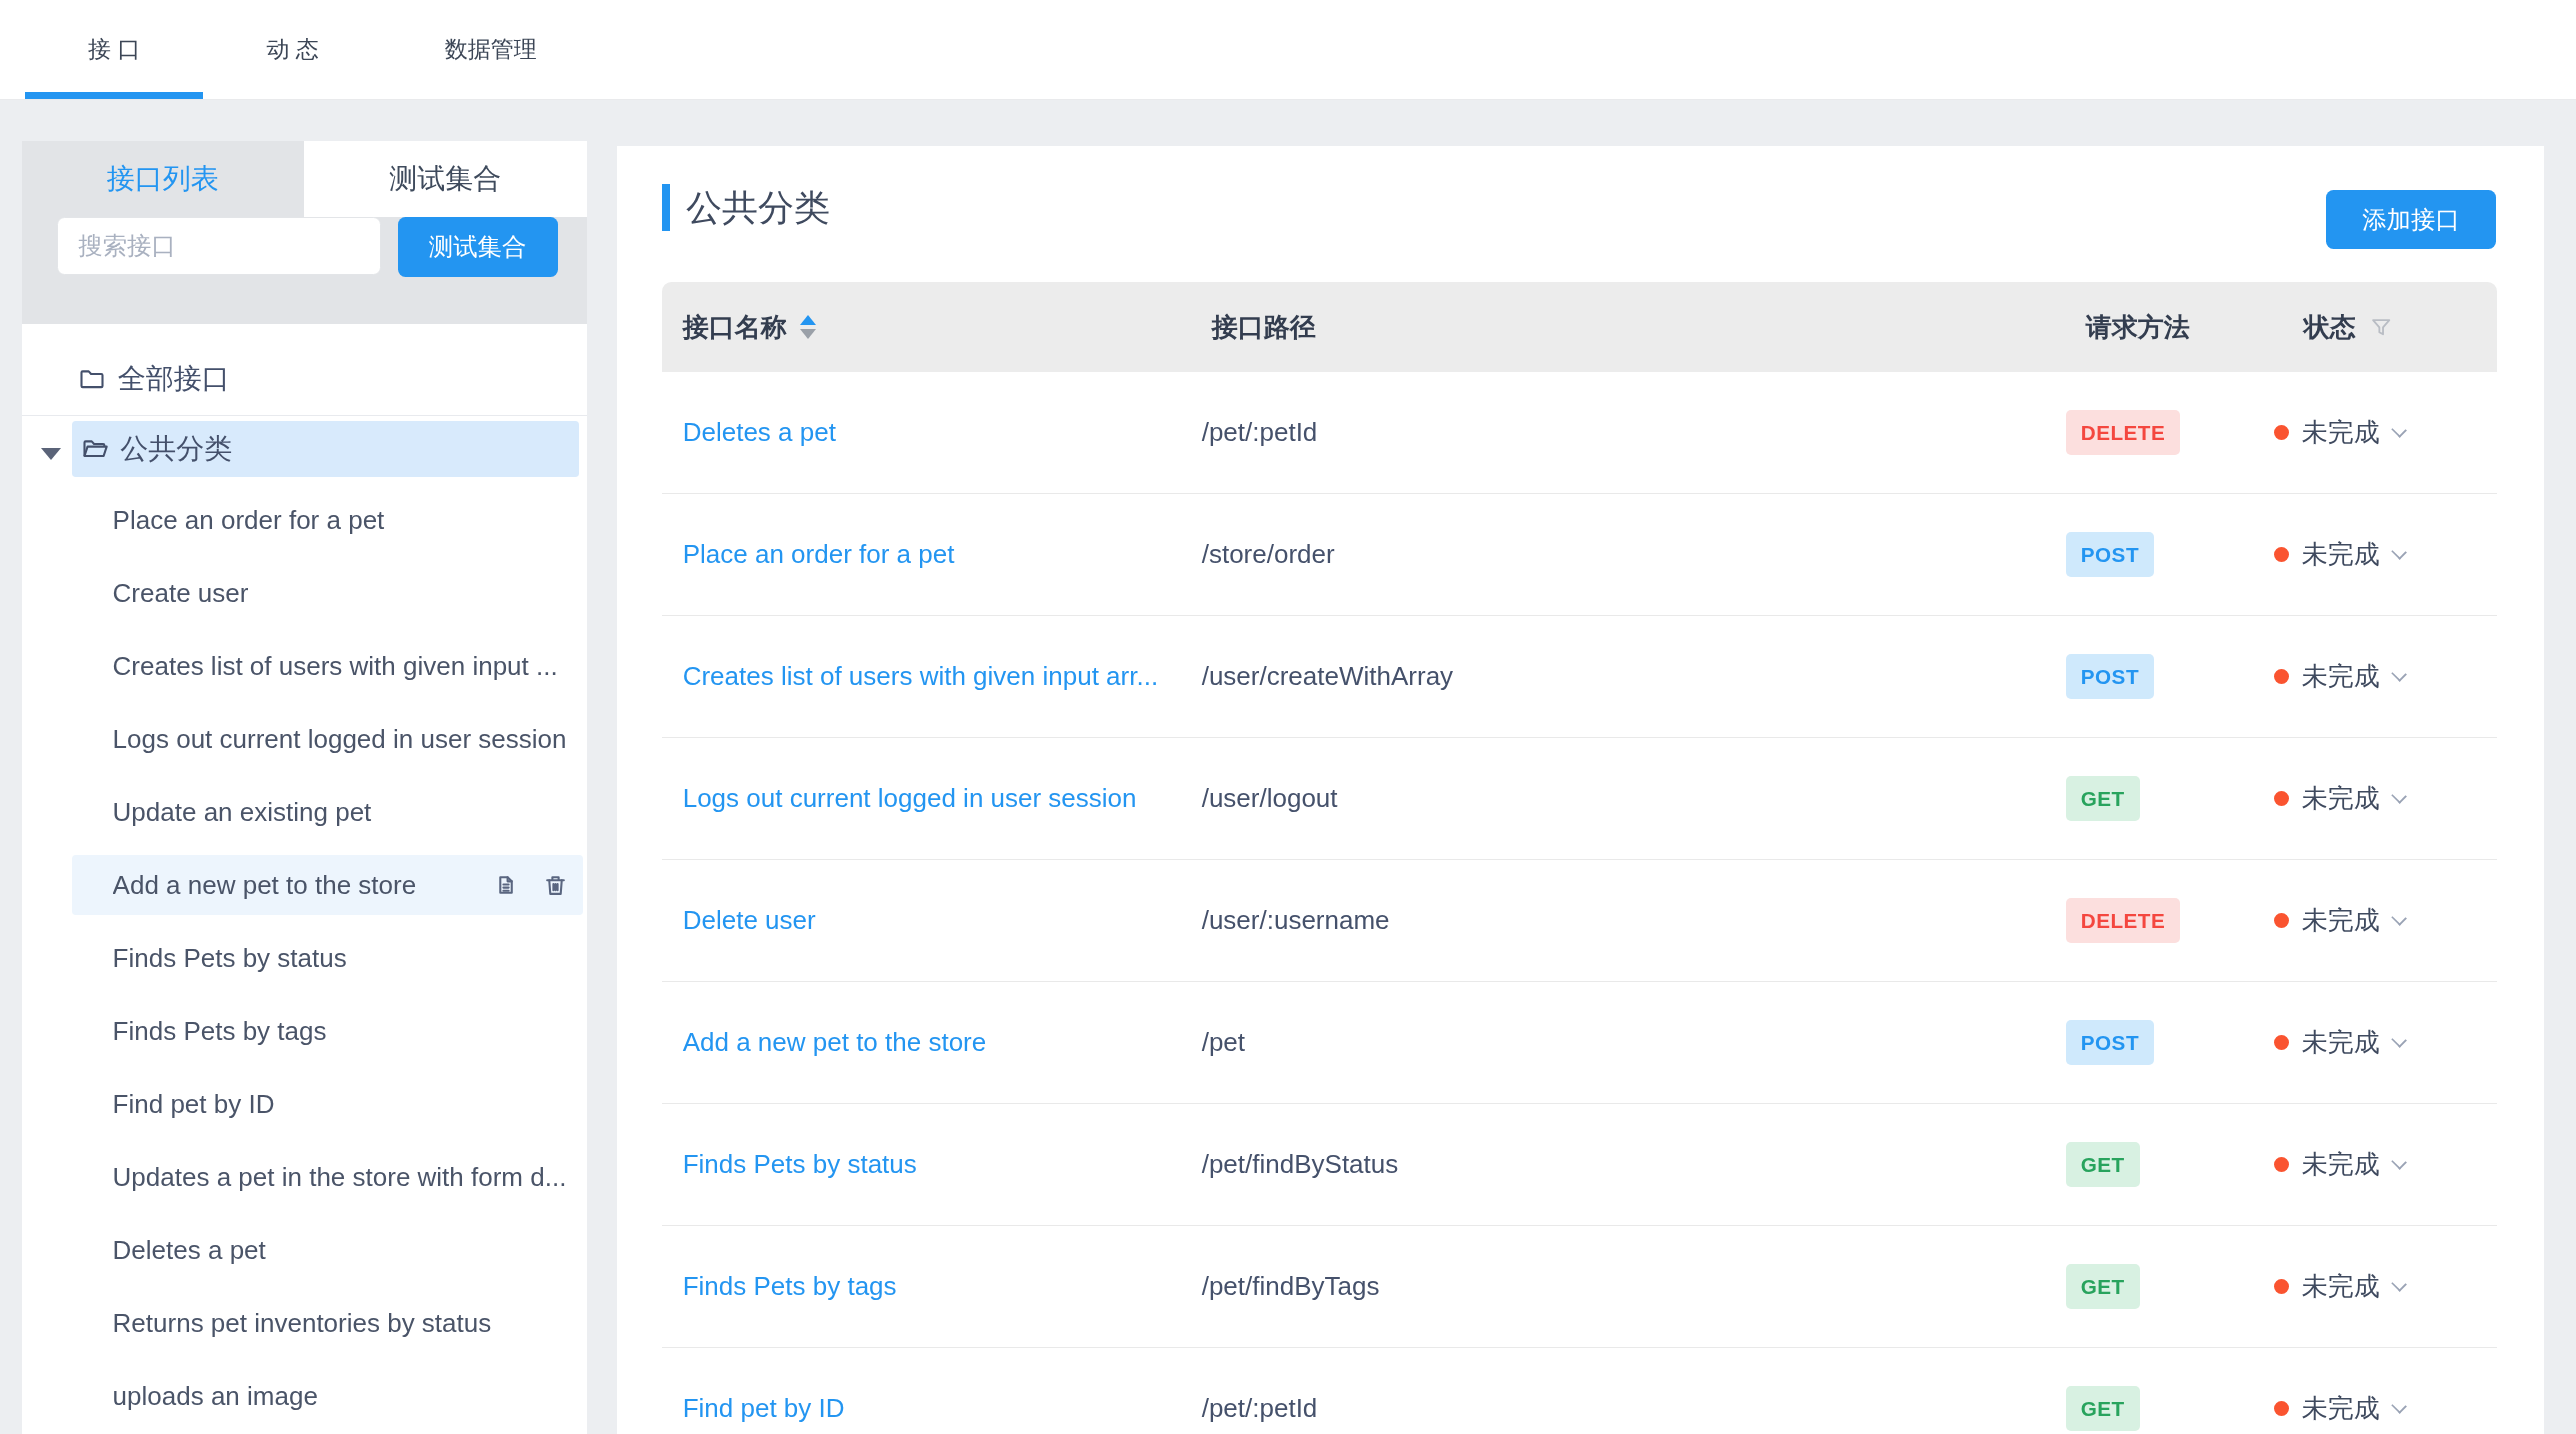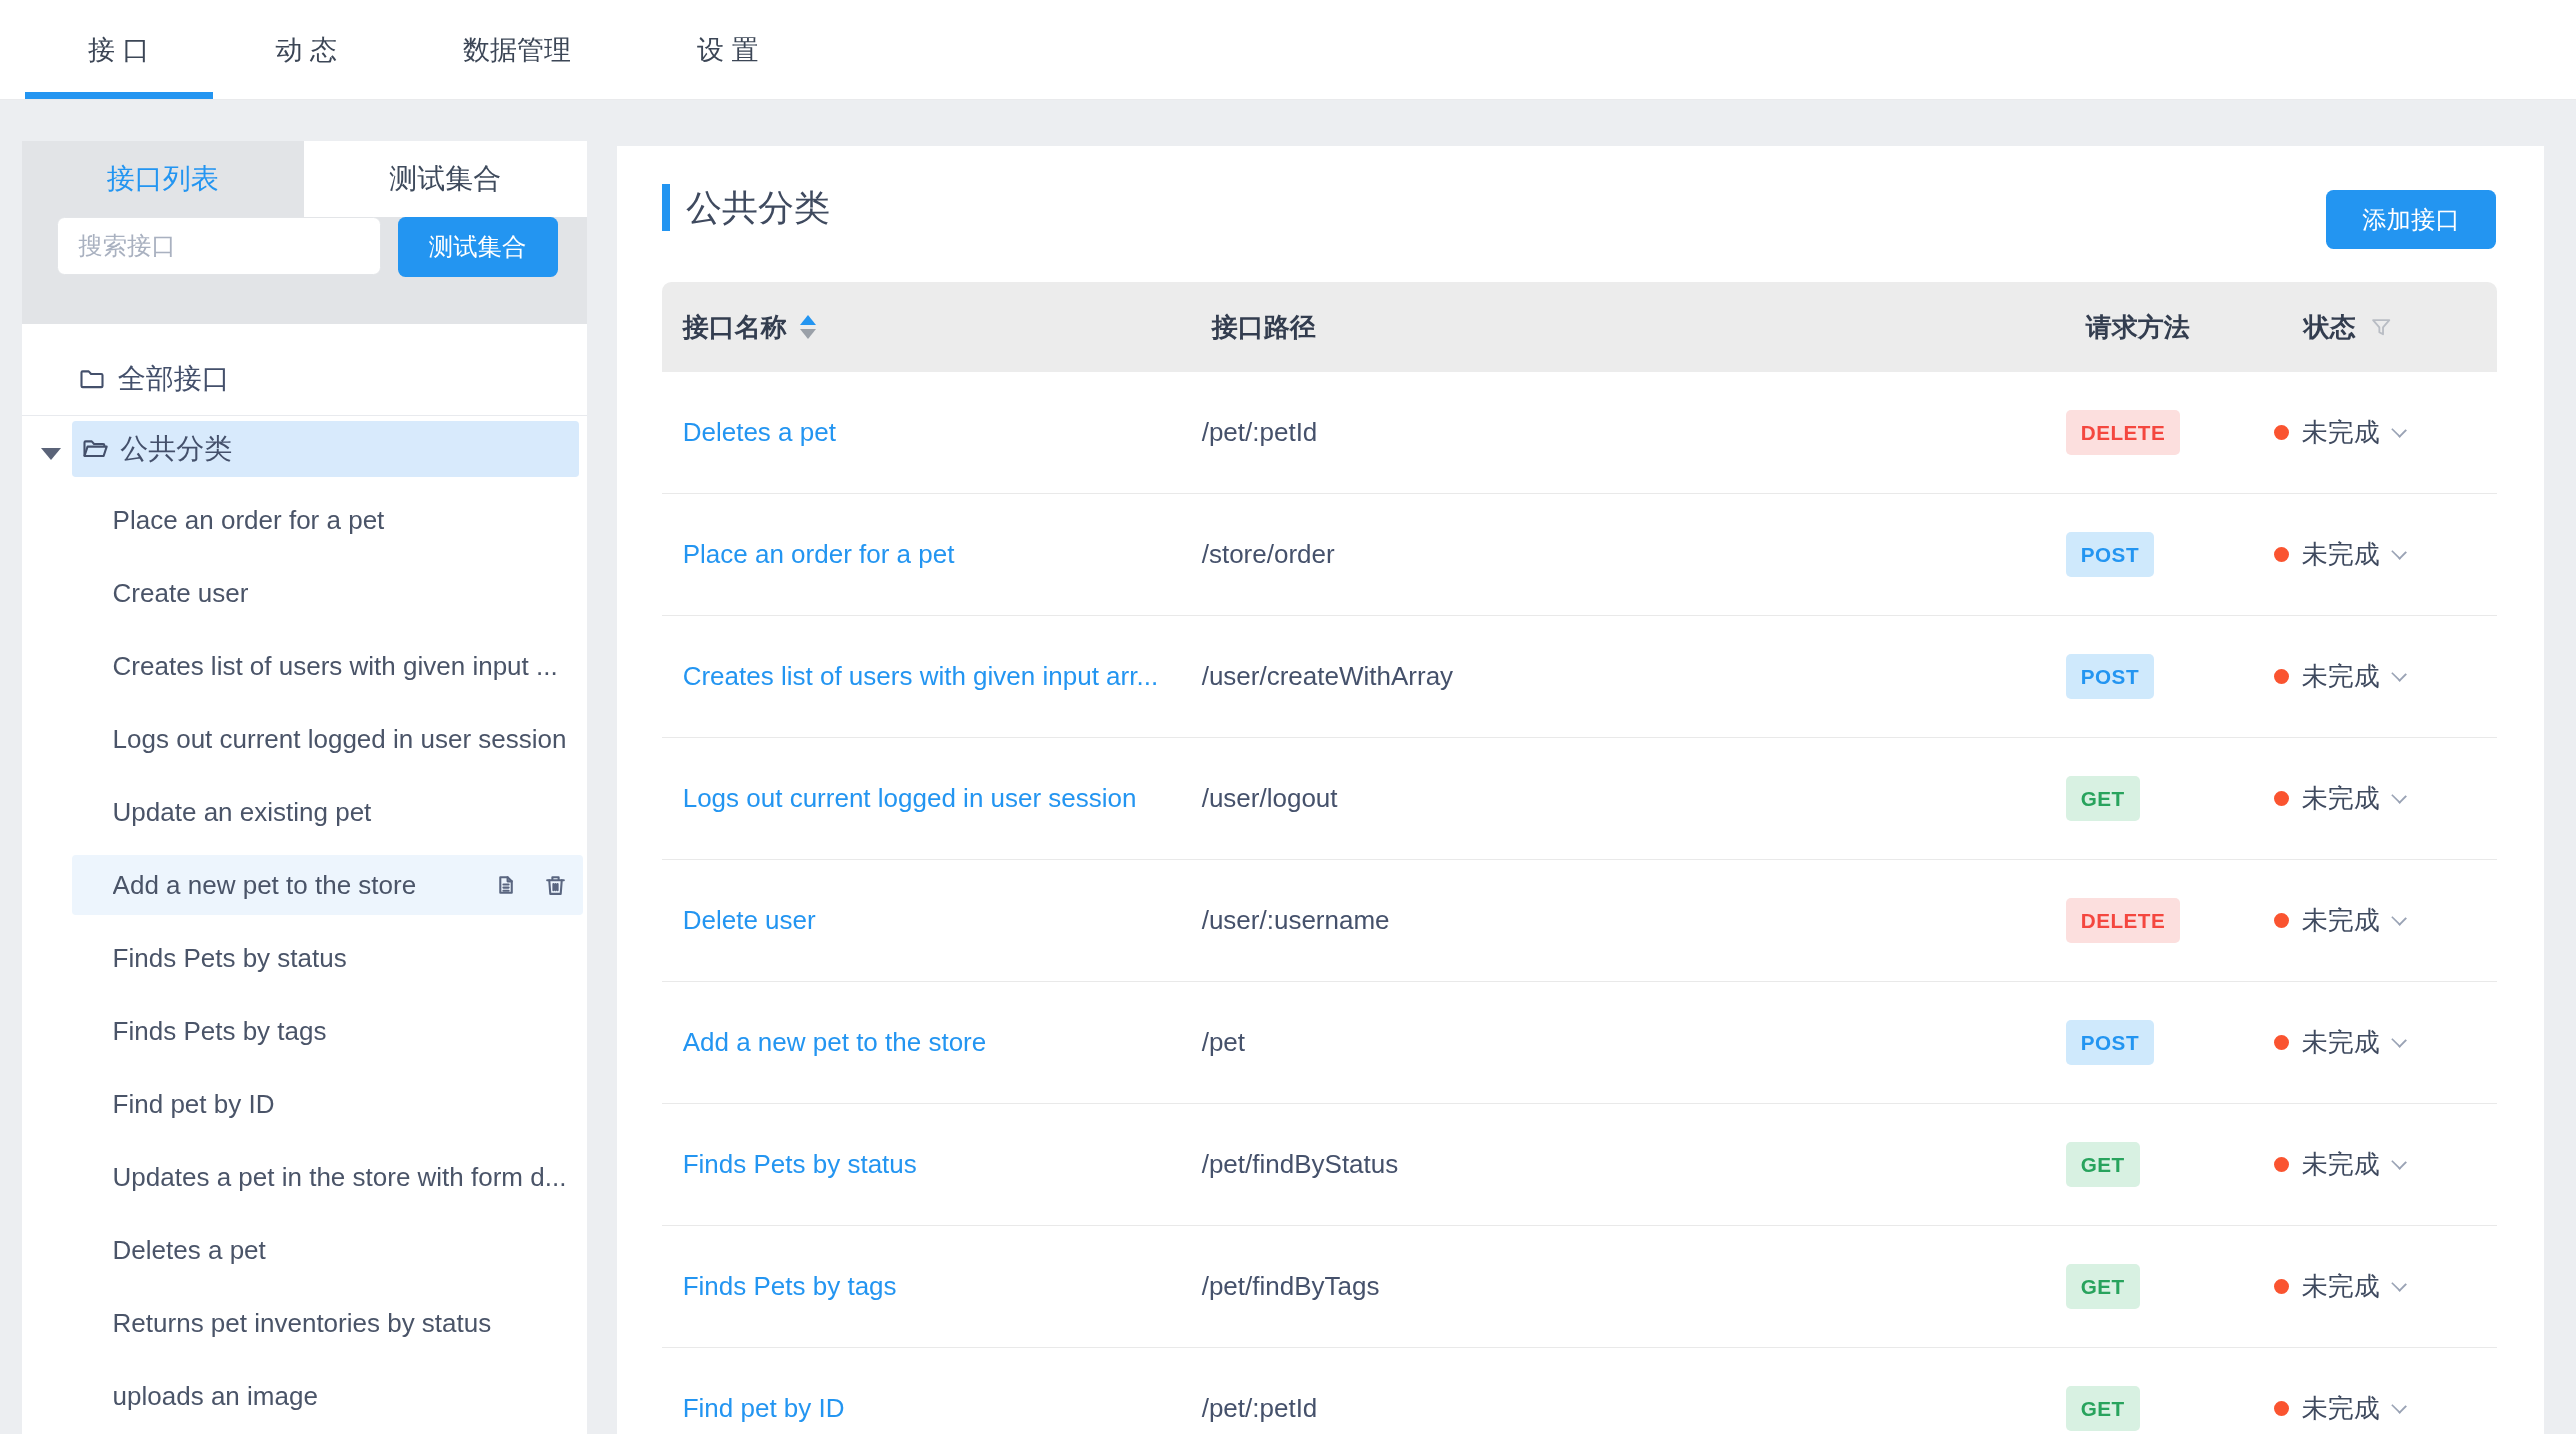--- a/index.html
+++ b/index.html
@@ -2,21 +2,21 @@
 <html style="font-size:15px"><head>
 <meta charset="utf-8">
 <style>
   * { margin:0; padding:0; box-sizing:border-box; }
   html,body { width:2576px; height:1434px; overflow:hidden; }
   body { background:#eceef1; font-family:"Liberation Sans","DejaVu Sans",sans-serif; color:#3e4a5f; }
 
   
   .nav { position:absolute; left:0; top:0; width:2576px; height:100px; background:#fff; border-bottom:0.9px solid #e9eaec; }
   .nav-tabs { display:flex; height:100%; padding-left:25px; }
-  .nav-tab { position:relative; padding:0 63px; display:flex; align-items:center; font-size:27px; color:#3c4656; cursor:pointer; white-space:pre; }
+  .nav-tab { position:relative; padding:0 63px; display:flex; align-items:center; font-size:23px; color:#3c4656; cursor:pointer; white-space:pre; }
   .nav-tab.active::after { content:""; position:absolute; left:0; right:0; bottom:0; height:6.6px; background:#2395f1; }
 
   
   .sidebar { position:absolute; left:21.6px; top:141px; width:565px; bottom:0; background:#fff; }
   .side-tabs { display:flex; height:76px; background:#4d7c0f; }
   .side-tab { flex:1; display:flex; align-items:center; justify-content:center; font-size:28px; color:#3e4a5c; cursor:pointer; }
   .side-tab.active { color:#2395f1; background:#e2e4e7; }
   .side-tab.inactive { background:#ffffff; }
   .side-search { height:107px; background:#e2e4e7; display:flex; align-items:flex-start; padding:0 0 5px 35px; }
   .search-input { width:324px; height:58px; background:#fff; border:0.9px solid #e3e5e8; border-radius:7.5px; padding:0 20.7px; font-size:24.4px; color:#45516b; outline:none; }
@@ -67,21 +67,20 @@
   .funnel { margin-left:13px; display:flex; }
 </style>
 </head>
 <body>
 
 <div class="nav">
   <div class="nav-tabs">
       <div class="nav-tab active">接 口</div>
       <div class="nav-tab">动 态</div>
       <div class="nav-tab">数据管理</div>
-      <div class="nav-tab">设 置</div>
     </div>
 </div>
 
 <div class="sidebar">
   <div class="side-tabs">
       <div class="side-tab active">接口列表</div>
       <div class="side-tab inactive">测试集合</div>
     </div>
   <div class="side-search">
     <input class="search-input" type="text" placeholder="搜索接口" style="">

